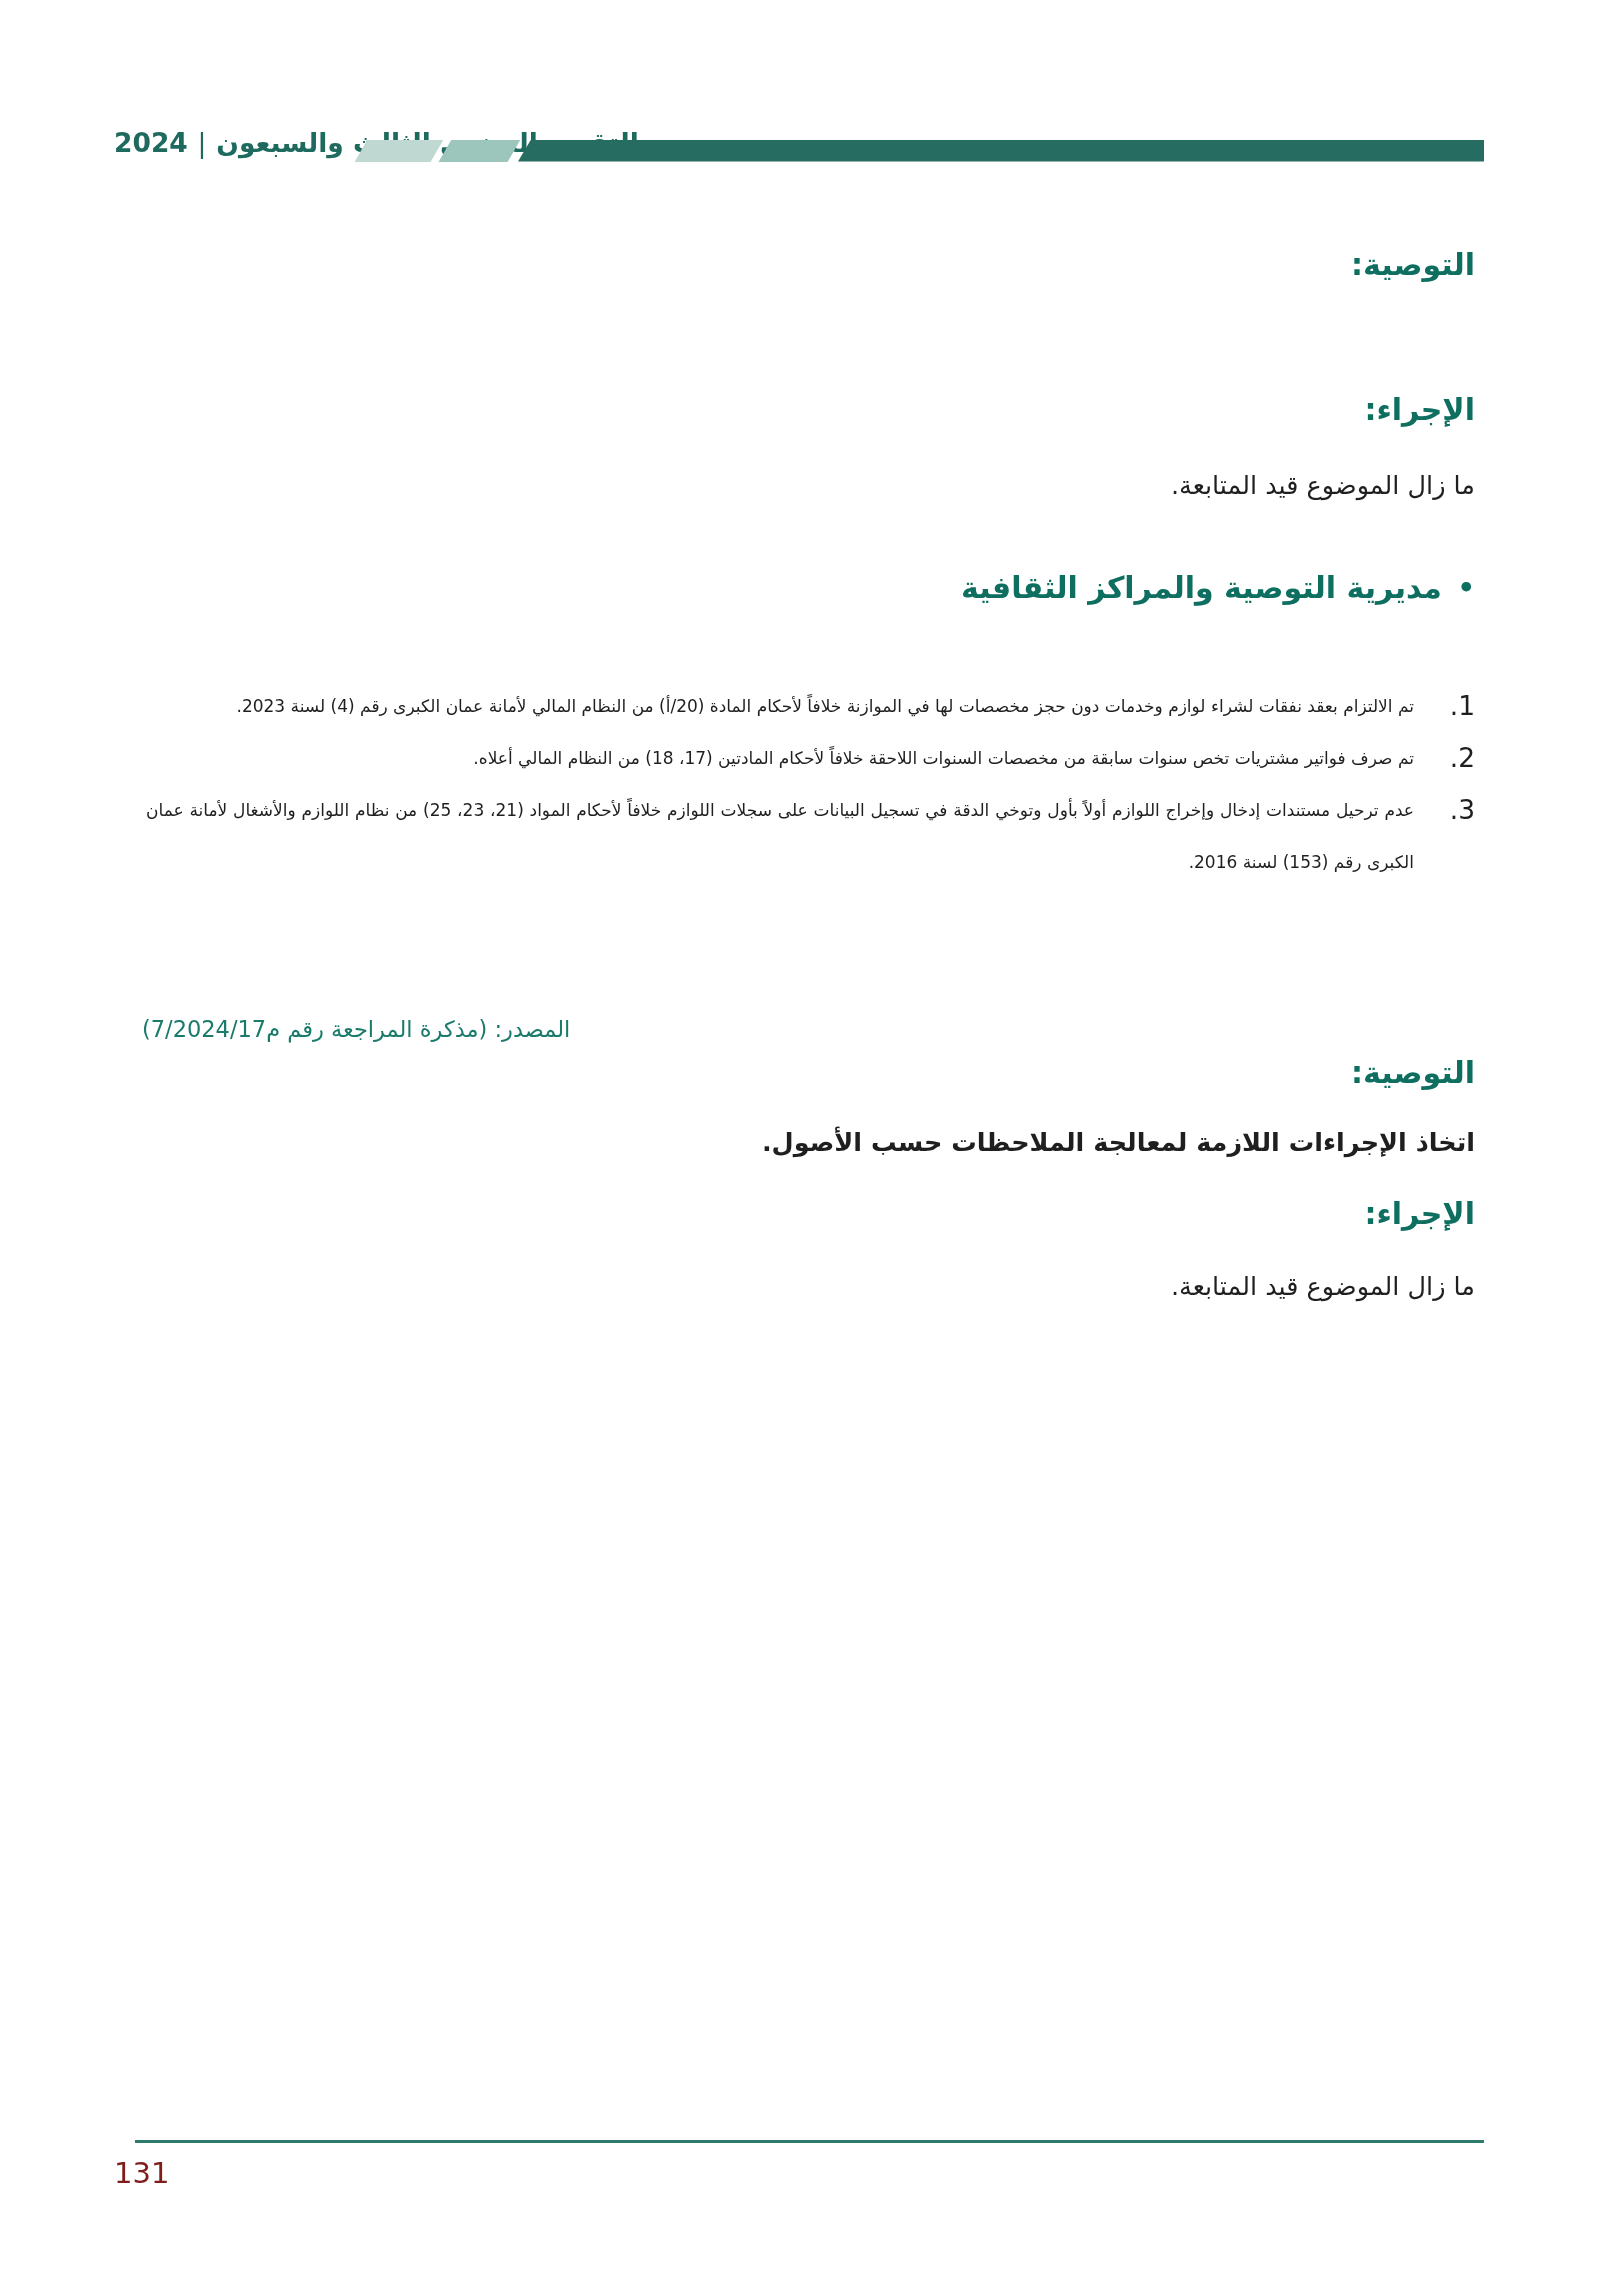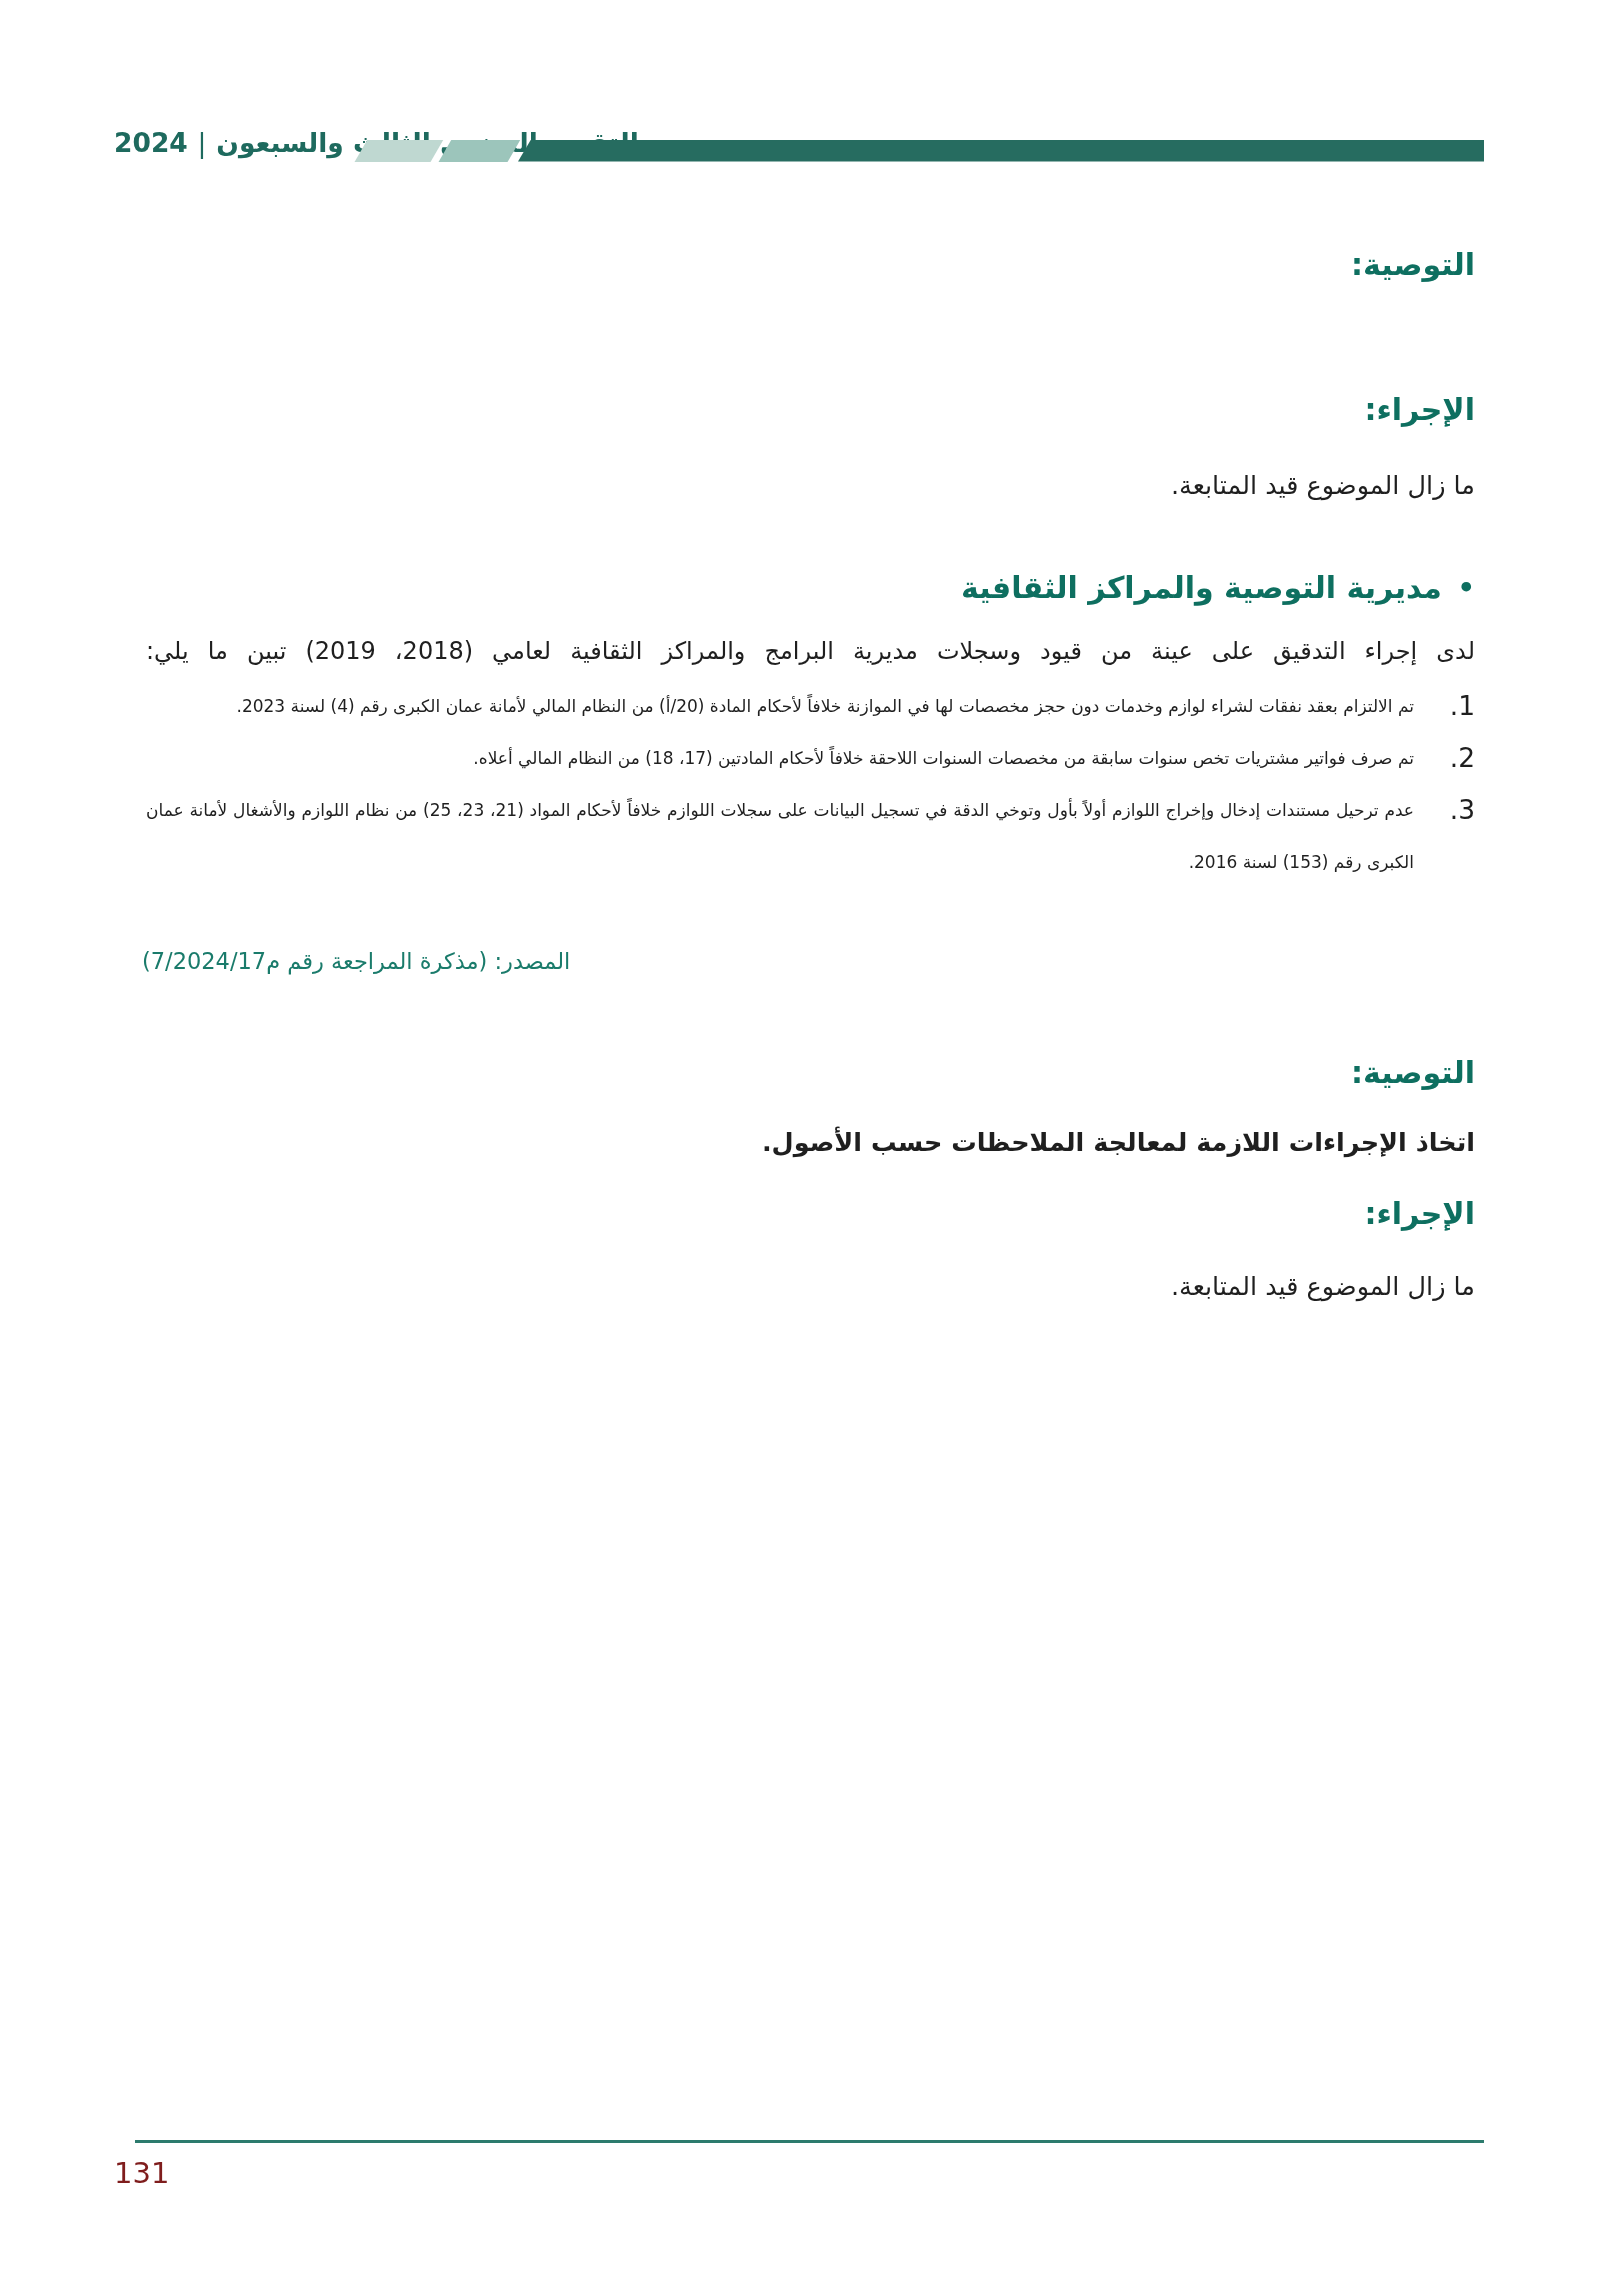--- a/index.html
+++ b/index.html
@@ -132,38 +132,37 @@
   <div class="content h-teal" style="top:247px;">التوصية:</div>
 
   <div class="content h-teal" style="top:392px;">الإجراء:</div>
   <div class="content para" style="top:470px;">ما زال الموضوع قيد المتابعة.</div>
 
   <div class="content h-teal bullet-heading" style="top:570px;">
     <span class="bullet-dot">•</span>
     <span>مديرية التوصية والمراكز الثقافية</span>
   </div>
 
-  <div class="content intro" style="top:637px;">لدى إجراء التدقيق على عينة من قيود وسجلات مديرية البرامج والمراكز الثقافية لعامي (2018، 2019) تبين ما يلي:</div>
 
   <div class="content list" style="top:680px;">
     <div class="list-item">
       <div class="li-num">1.</div>
       <div class="li-text">تم الالتزام بعقد نفقات لشراء لوازم وخدمات دون حجز مخصصات لها في الموازنة خلافاً لأحكام المادة (20/أ) من النظام المالي لأمانة عمان الكبرى رقم (4) لسنة 2023.</div>
     </div>
     <div class="list-item">
       <div class="li-num">2.</div>
       <div class="li-text">تم صرف فواتير مشتريات تخص سنوات سابقة من مخصصات السنوات اللاحقة خلافاً لأحكام المادتين (17، 18) من النظام المالي أعلاه.</div>
     </div>
     <div class="list-item">
       <div class="li-num">3.</div>
       <div class="li-text">عدم ترحيل مستندات إدخال وإخراج اللوازم أولاً بأول وتوخي الدقة في تسجيل البيانات على سجلات اللوازم خلافاً لأحكام المواد (21، 23، 25) من نظام اللوازم والأشغال لأمانة عمان الكبرى رقم (153) لسنة 2016.</div>
     </div>
   </div>
 
-  <div class="content source-line" style="top:948px;">المصدر: (مذكرة المراجعة رقم م7/2024/17)</div>
+  <div class="content source-line" style="top:1016px;">المصدر: (مذكرة المراجعة رقم م7/2024/17)</div>
 
   <div class="content h-teal" style="top:1055px;">التوصية:</div>
   <div class="content para" style="top:1127px;font-weight:bold;">اتخاذ الإجراءات اللازمة لمعالجة الملاحظات حسب الأصول.</div>
 
   <div class="content h-teal" style="top:1196px;">الإجراء:</div>
   <div class="content para" style="top:1271px;">ما زال الموضوع قيد المتابعة.</div>
 
   <div class="footer-line"></div>
   <div class="content page-number" style="position:absolute;">131</div>
 

